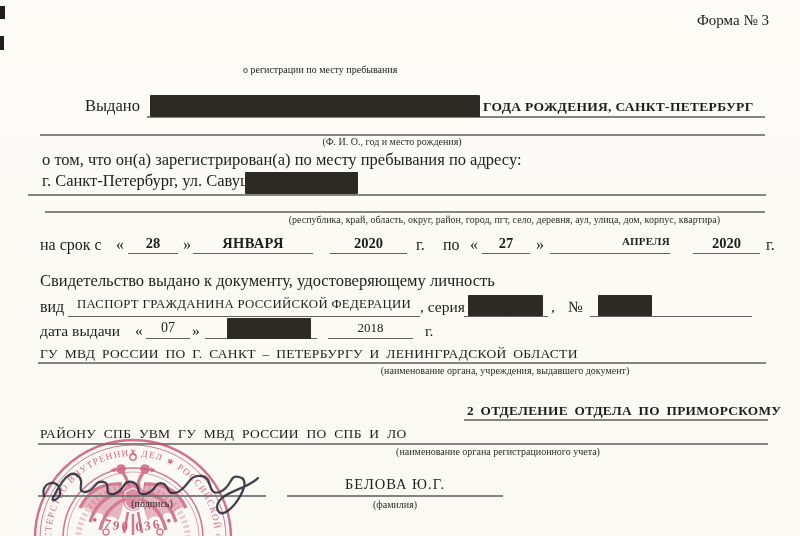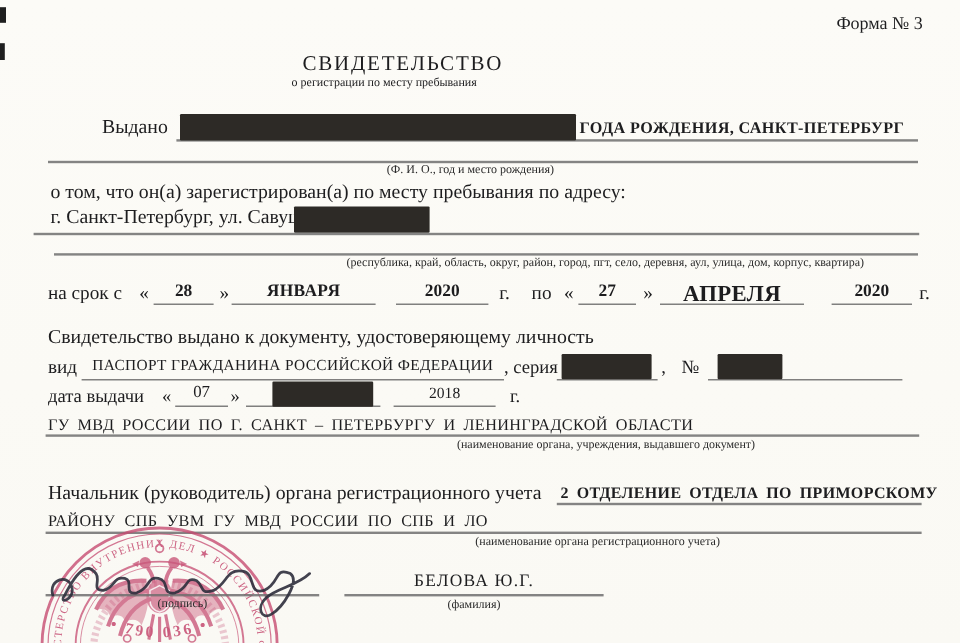--- a/index.html
+++ b/index.html
@@ -22,21 +22,20 @@
 </style>
 </head>
 <body>
 
 <div class="page">
 
   <div class="edge-mark" style="left:0;top:6px;width:5px;height:13px;"></div>
   <div class="edge-mark" style="left:0;top:36px;width:4px;height:14px;"></div>
 
   <div class="t" style="left:697px;top:12px;font-size:15px;">Форма № 3</div>
-  <div class="t" style="left:252px;top:43px;font-size:17.5px;letter-spacing:1.5px;">СВИДЕТЕЛЬСТВО</div>
   <div class="t" style="left:243px;top:64px;font-size:10px;">о регистрации по месту пребывания</div>
 
   <div class="t" style="left:85px;top:97px;font-size:16.5px;">Выдано</div>
   <div class="ln" style="left:147px;top:116px;width:618px;"></div>
   <div class="redact" style="left:150px;top:95px;width:330px;height:22px;"></div>
   <div class="t b caps" style="left:483px;top:100px;font-size:13.5px;">ГОДА РОЖДЕНИЯ, САНКТ-ПЕТЕРБУРГ</div>
   <div class="ln" style="left:40px;top:134px;width:725px;"></div>
   <div class="cap" style="left:92px;top:137px;width:600px;">(Ф. И. О., год и место рождения)</div>
 
   <div class="t" style="left:42px;top:151px;font-size:16.5px;">о том, что он(а) зарегистрирован(а) по месту пребывания по адресу:</div>
@@ -50,21 +49,21 @@
   <div class="t" style="left:116px;top:236px;font-size:16px;">«</div>
   <div class="fld b" style="left:128px;top:235px;width:50px;height:18px;font-size:14.5px;">28</div>
   <div class="t" style="left:183px;top:236px;font-size:16px;">»</div>
   <div class="fld b caps" style="left:193px;top:235px;width:120px;height:18px;font-size:14.5px;">ЯНВАРЯ</div>
   <div class="fld b" style="left:330px;top:235px;width:77px;height:18px;font-size:14.5px;">2020</div>
   <div class="t" style="left:416px;top:236px;font-size:16px;">г.</div>
   <div class="t" style="left:443px;top:236px;font-size:16px;">по</div>
   <div class="t" style="left:470px;top:236px;font-size:16px;">«</div>
   <div class="fld b" style="left:482px;top:235px;width:48px;height:18px;font-size:14.5px;">27</div>
   <div class="t" style="left:536px;top:236px;font-size:16px;">»</div>
-  <div class="fld b caps" style="left:550px;top:235px;width:120px;height:18px;font-size:19px;">АПРЕЛЯ</div>
+  <div class="fld b caps" style="left:550px;top:235px;width:120px;height:18px;font-size:11px;text-align:right;">АПРЕЛЯ</div>
   <div class="fld b" style="left:693px;top:235px;width:67px;height:18px;font-size:14.5px;">2020</div>
   <div class="t" style="left:766px;top:236px;font-size:16px;">г.</div>
 
   <div class="t" style="left:40px;top:272px;font-size:16.5px;">Свидетельство выдано к документу, удостоверяющему личность</div>
   <div class="t" style="left:40px;top:298px;font-size:16px;">вид</div>
   <div class="fld caps" style="left:68px;top:297px;width:352px;height:19px;font-size:12.8px;">ПАСПОРТ ГРАЖДАНИНА РОССИЙСКОЙ ФЕДЕРАЦИИ</div>
   <div class="t" style="left:420px;top:298px;font-size:15.5px;">, серия</div>
   <div class="fld" style="left:464px;top:297px;width:84px;height:19px;"></div>
   <div class="redact" style="left:468px;top:295px;width:75px;height:21px;"></div>
   <div class="t" style="left:551px;top:298px;font-size:15.5px;">,</div>
@@ -78,21 +77,20 @@
   <div class="t" style="left:192px;top:322px;font-size:15.5px;">»</div>
   <div class="fld" style="left:205px;top:320px;width:112px;height:18px;"></div>
   <div class="redact" style="left:227px;top:318px;width:84px;height:21px;"></div>
   <div class="fld" style="left:328px;top:320px;width:85px;height:18px;font-size:13px;">2018</div>
   <div class="t" style="left:425px;top:322px;font-size:15.5px;">г.</div>
 
   <div class="t caps" style="left:40px;top:347px;font-size:13.5px;word-spacing:3px;">ГУ МВД РОССИИ ПО Г. САНКТ – ПЕТЕРБУРГУ И ЛЕНИНГРАДСКОЙ ОБЛАСТИ</div>
   <div class="ln" style="left:38px;top:362px;width:728px;"></div>
   <div class="cap" style="left:360px;top:366px;width:290px;">(наименование органа, учреждения, выдавшего документ)</div>
 
-  <div class="t" style="left:40px;top:402px;font-size:16.5px;">Начальник (руководитель) органа регистрационного учета</div>
   <div class="t caps" style="left:467px;top:404px;font-size:13.3px;word-spacing:3px;font-weight:bold;">2 ОТДЕЛЕНИЕ ОТДЕЛА ПО ПРИМОРСКОМУ</div>
   <div class="ln" style="left:464px;top:419px;width:304px;"></div>
   <div class="t caps" style="left:40px;top:427px;font-size:13.5px;word-spacing:4px;">РАЙОНУ СПБ УВМ ГУ МВД РОССИИ ПО СПБ И ЛО</div>
   <div class="ln" style="left:38px;top:443px;width:730px;"></div>
   <div class="cap" style="left:363px;top:447px;width:270px;">(наименование органа регистрационного учета)</div>
 
   <svg class="stamp" width="210" height="210" viewBox="0 0 210 210">
     <g stroke="#c54a70" fill="none">
       <circle cx="105" cy="102" r="98" stroke-width="2.4" opacity=".85"></circle>
       <circle cx="105" cy="102" r="93" stroke-width="1" opacity=".8"></circle>

